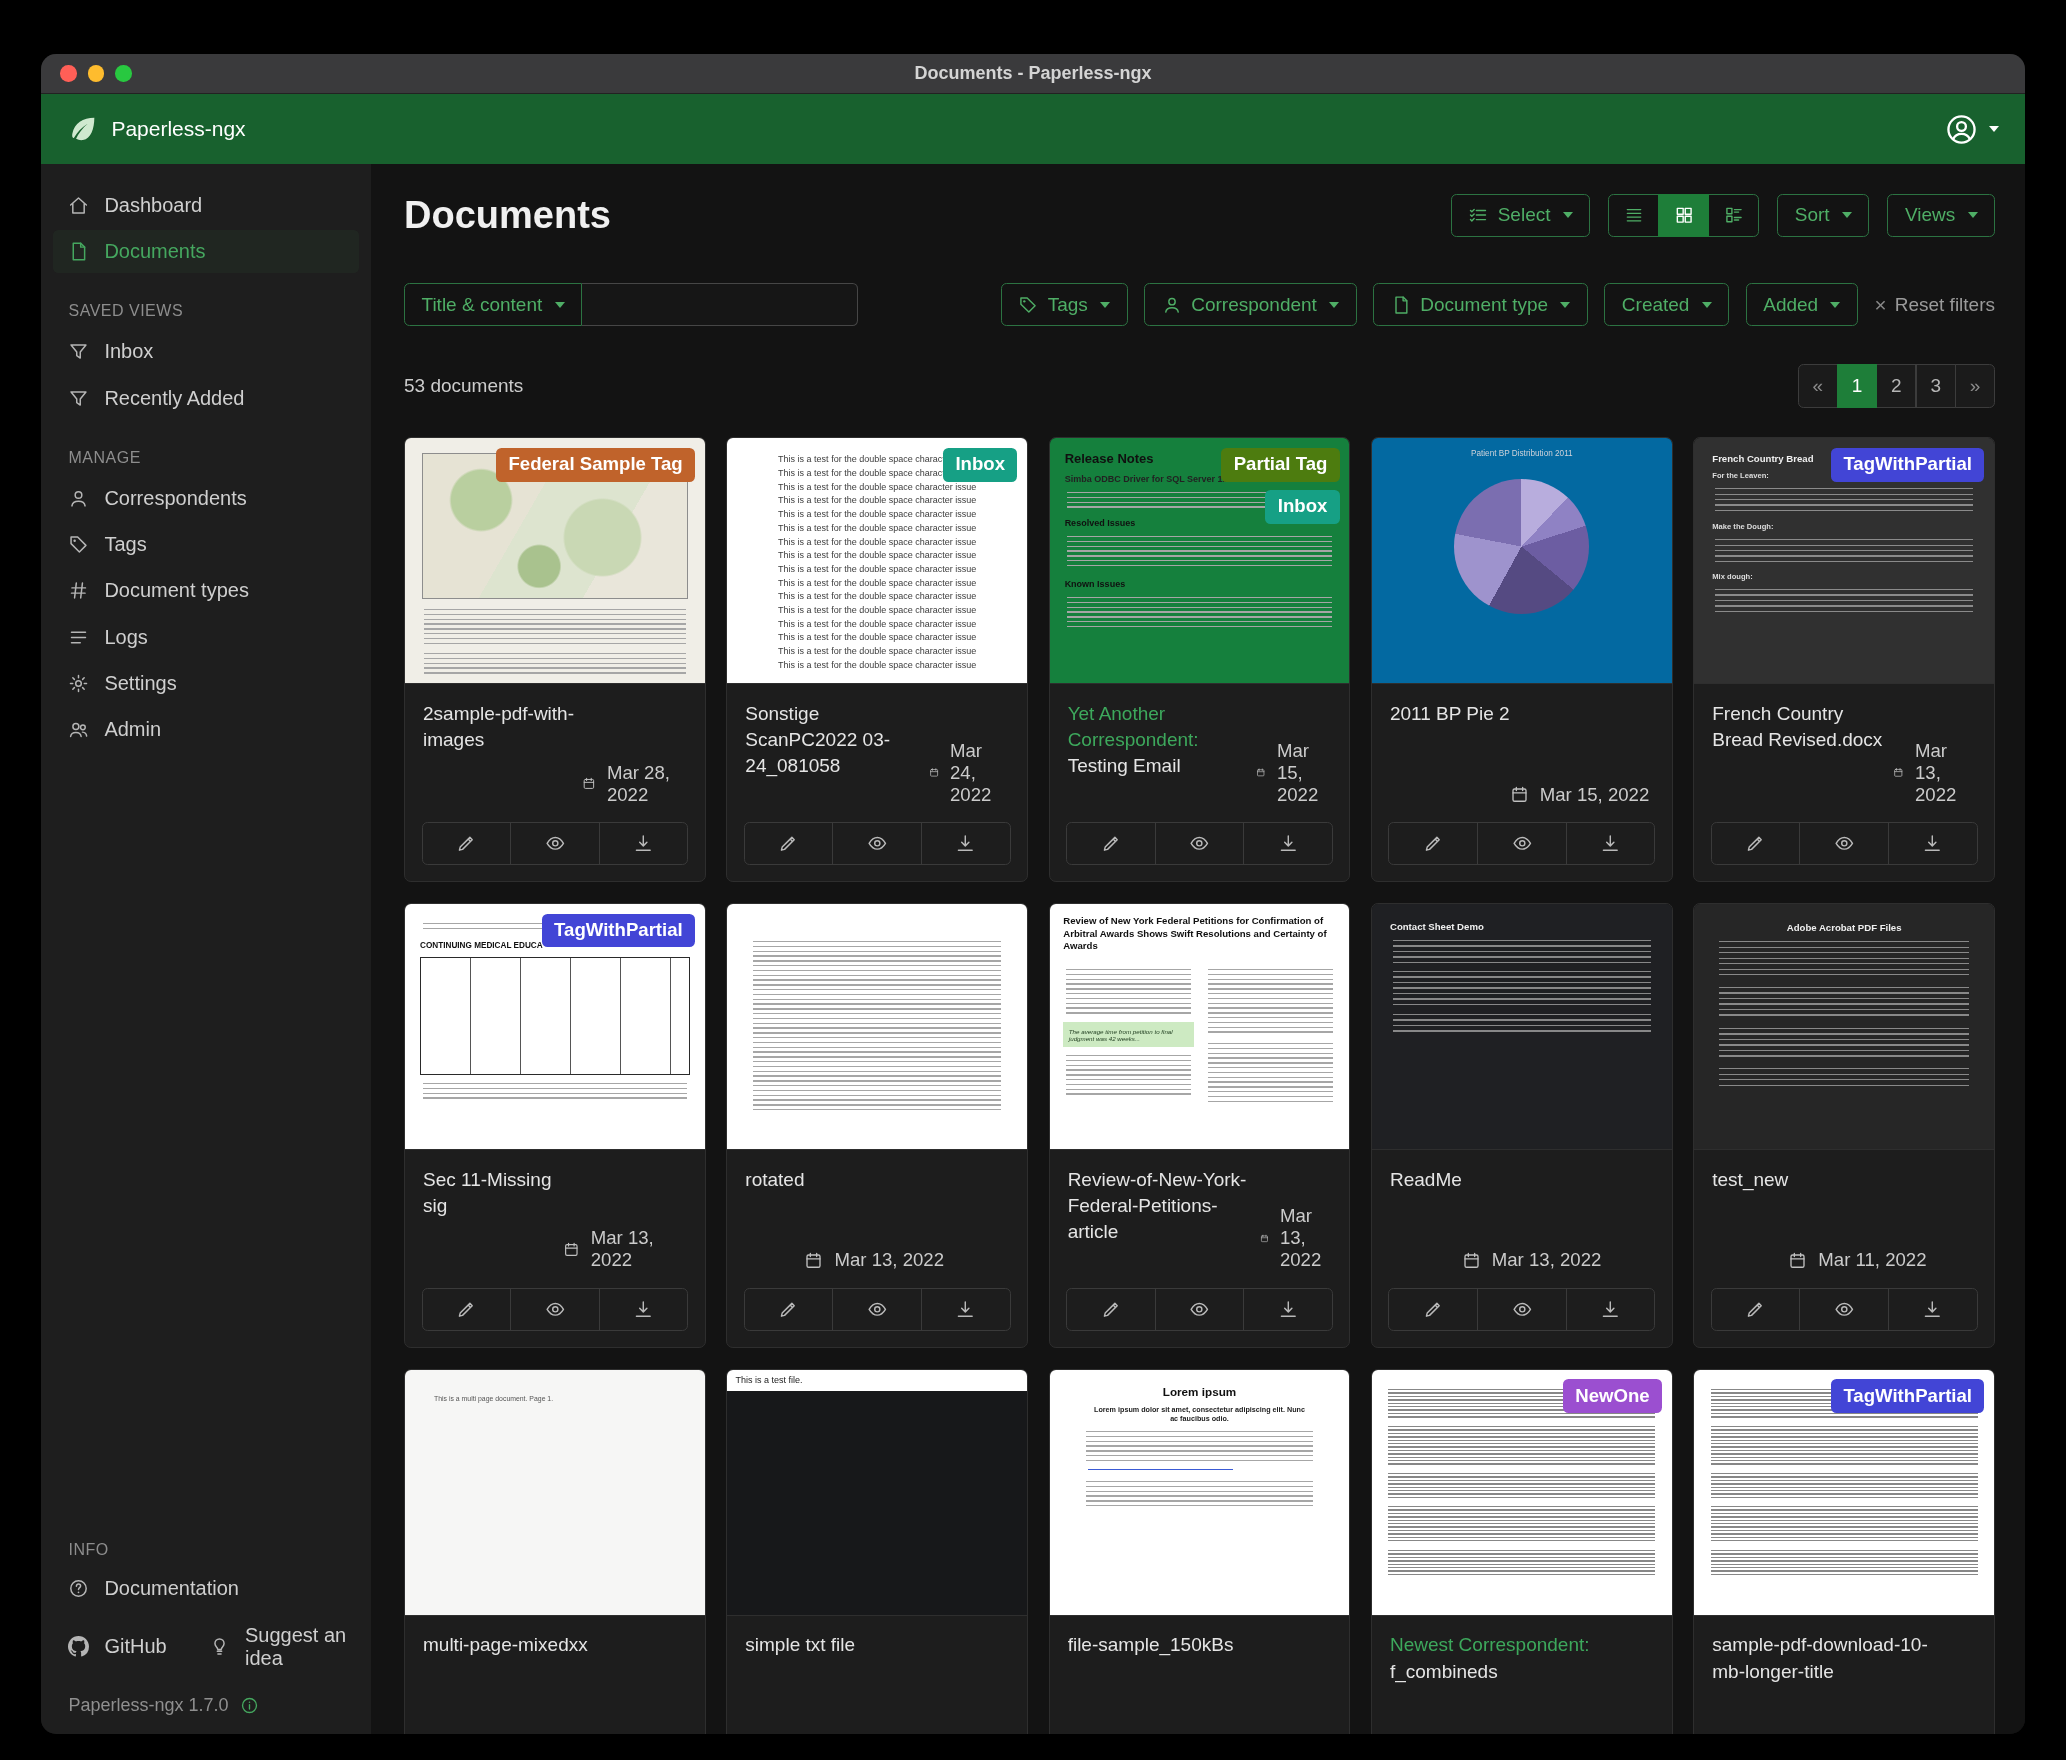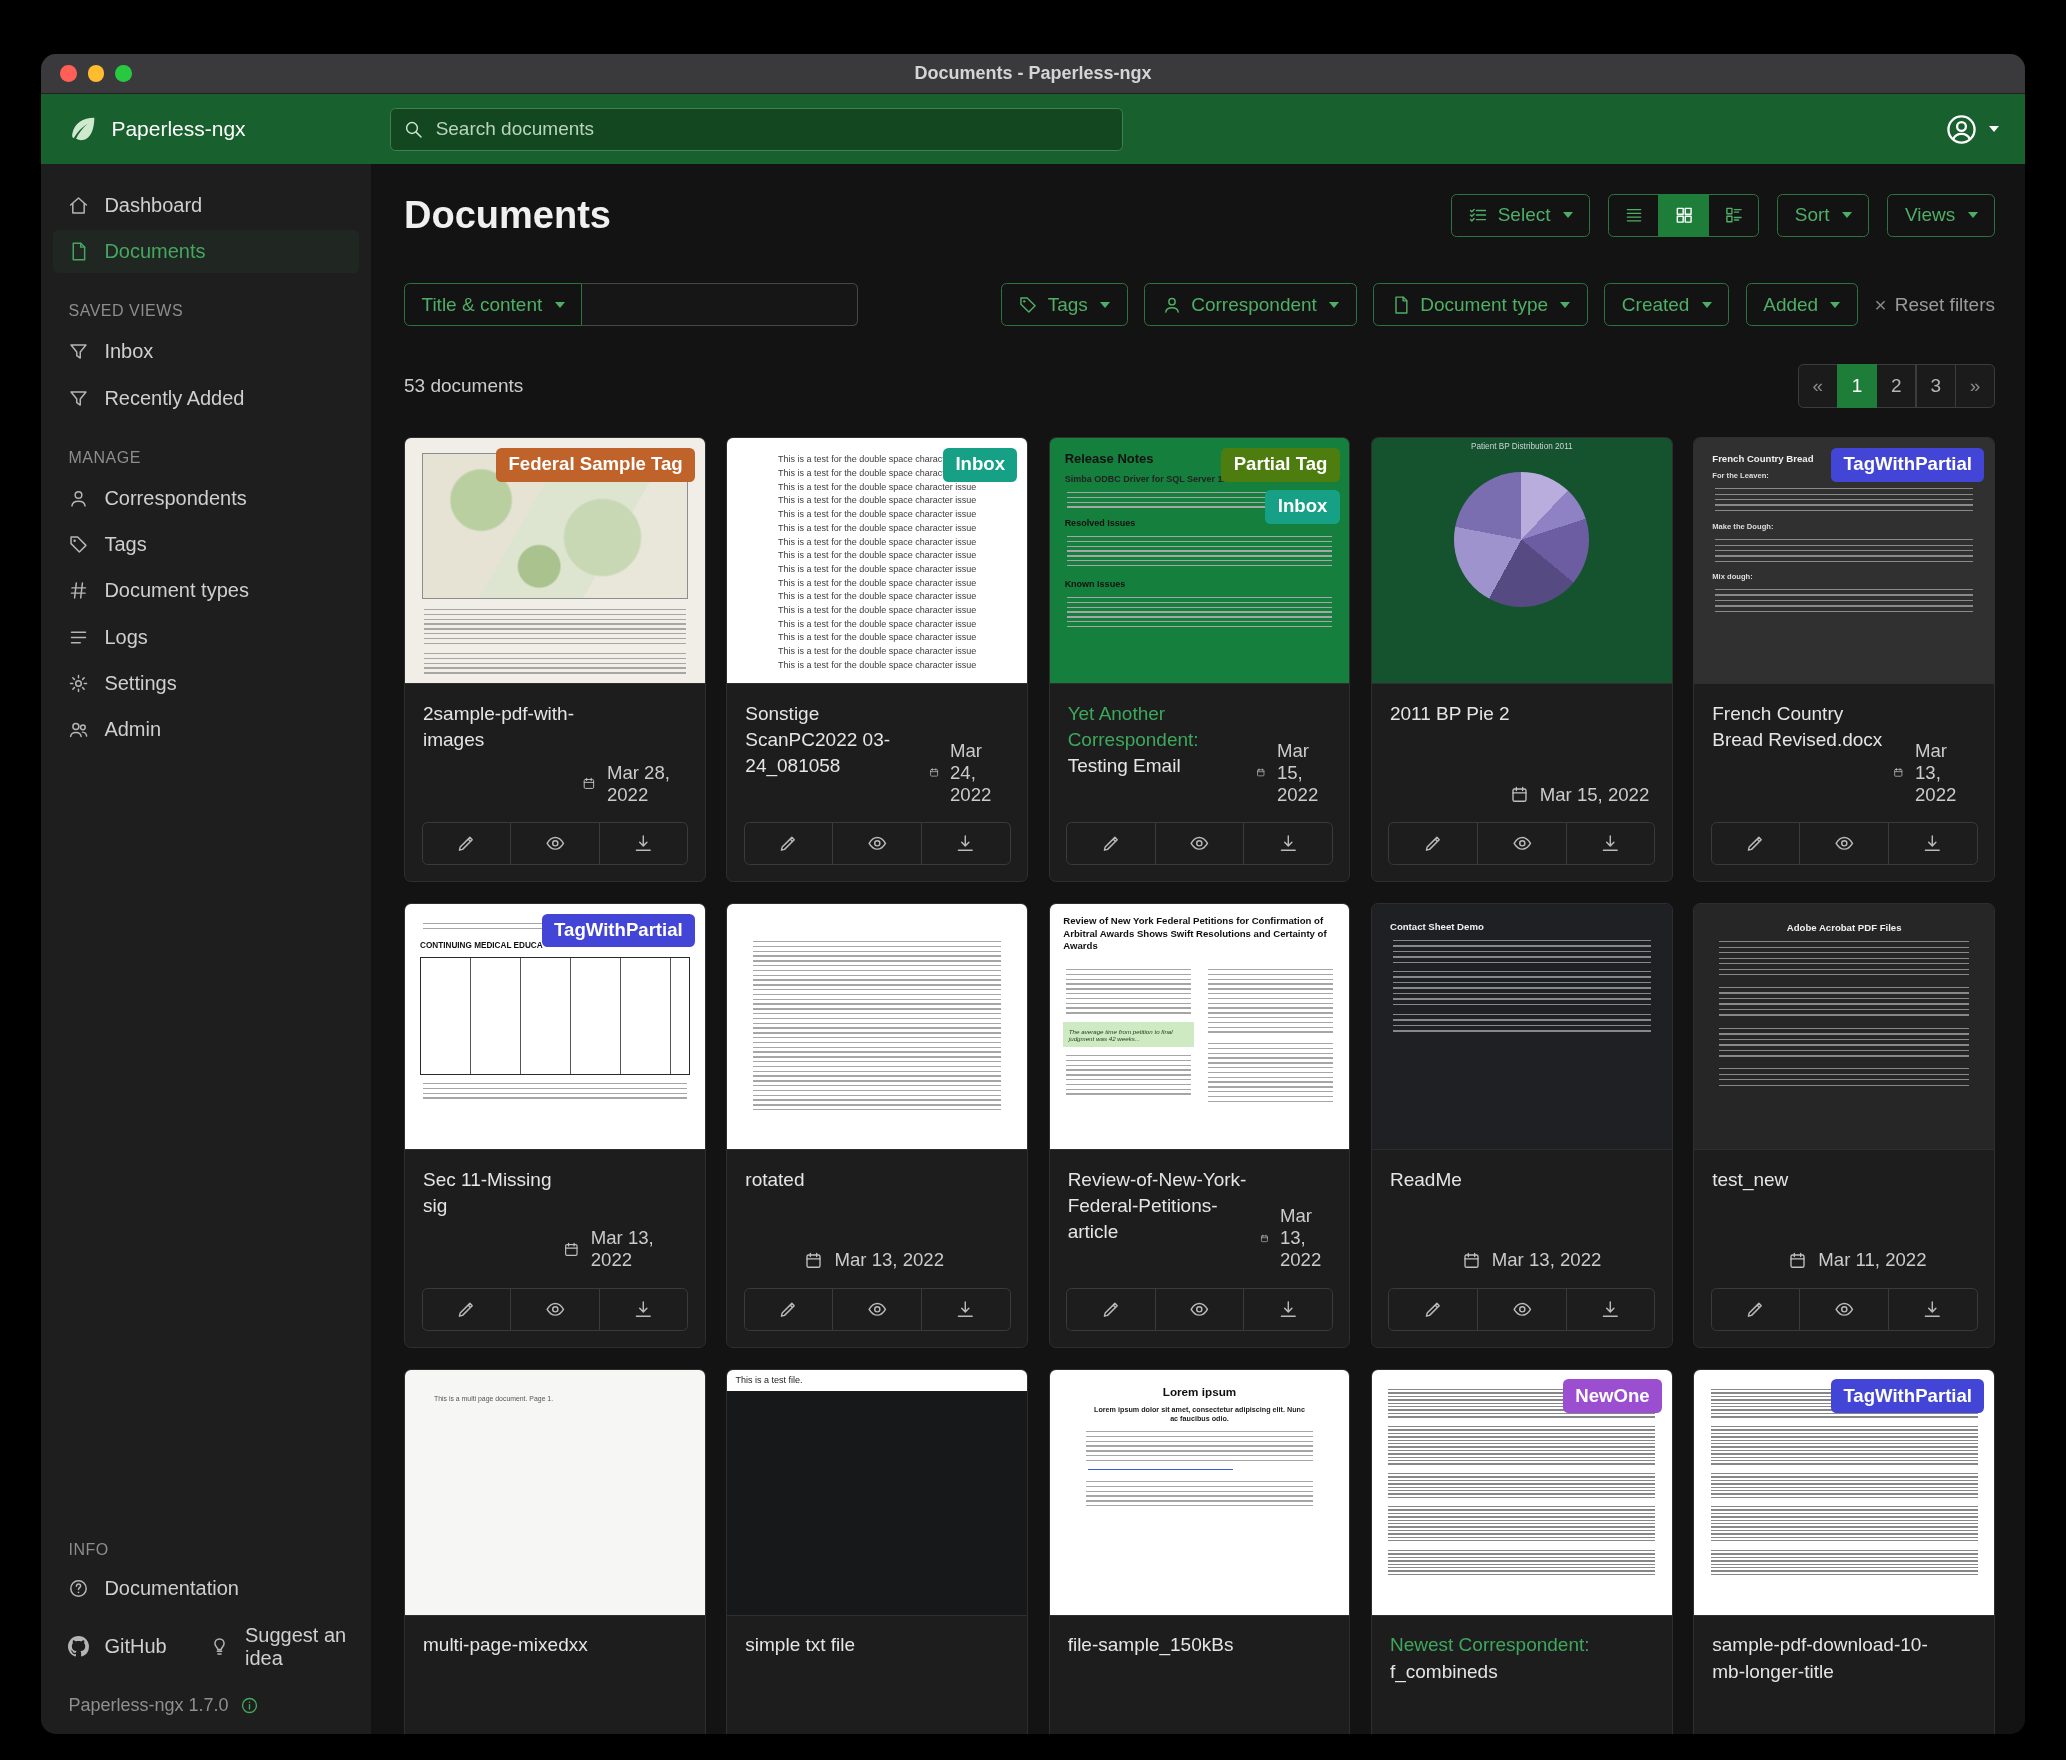--- a/index.html
+++ b/index.html
@@ -128,21 +128,21 @@
       linear-gradient(120deg, #e6e3d4 0 40%, #dde4cf 40% 70%, #e9e6da 70%); }
 
   .k-repeat-lines { background:#fff; padding:15px 5.5px; text-align:center; }
   .rl { font-size:9px; line-height:13.7px; color:#3c3c3c; white-space:nowrap; overflow:hidden; }
 
   .k-release-notes { background:#15803d; padding:12.4px 15px; }
   .rn-h { font-weight:bold; font-size:13px; color:#101010; }
   .rn-sub { font-weight:bold; font-size:9px; color:#222; margin-top:8.2px; }
   .rn-sec { font-weight:bold; font-size:9px; color:#101010; margin-top:6.9px; }
 
-  .k-pie { background:#14532d; padding:4px; }
+  .k-pie { background:#0369a1; padding:11px; }
   .pie-title { font-size:8.2px; color:#ced2da; text-align:center; }
   .pie-circle { width:135px; height:135px; border-radius:50%; margin:20.6px auto 0;
     background:conic-gradient(#b8addd 0 12%, #8f82c4 12% 20%, #6c5da2 20% 36%, #554a82 36% 58%, #9e93cd 58% 78%, #7b6eb0 78% 100%); }
 
   .k-dark-text { background:#303030; padding:15px 18px; }
   .dk-h { font-weight:bold; font-size:9.6px; color:#f0f0f0; margin-bottom:5.5px; }
   .dk-h.center { text-align:center; }
   .dk-sub { font-weight:bold; font-size:7.6px; color:#ddd; margin-top:6.9px; }
 
   .k-form { background:#fff; padding:11px 15px; }
@@ -289,26 +289,20 @@
       <span class="light green"></span>
     </div>
     <div class="tb-title">Documents - Paperless-ngx</div>
   </div>
 
   <div class="appbar">
     <svg class="ic brand-logo" viewBox="0 0 46 46" width="32" height="32">
         <use href="#i-leaf"></use>
       </svg>
     <span class="brand">Paperless-ngx</span>
-    <div class="search-wrap">
-      <svg class="ic search-icon" viewBox="0 0 30 30" width="20.6" height="20.6">
-          <use href="#i-search"></use>
-        </svg>
-      <input class="search-input" placeholder="Search documents" style="">
-    </div>
     <div class="appbar-right">
       <svg class="ic avatar" viewBox="0 0 48 48" width="33" height="33">
           <use href="#i-avatar"></use>
         </svg>
       <span class="caret"></span>
     </div>
   </div>
 
   <div class="content">
     <aside class="sidebar">

